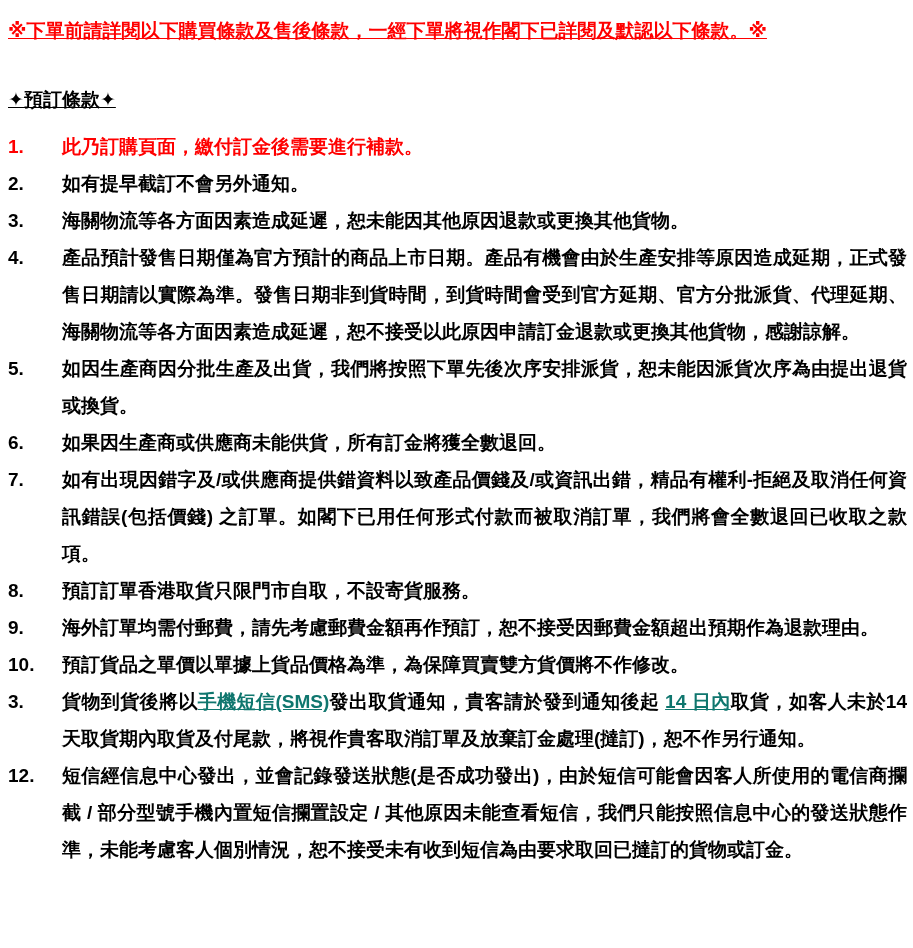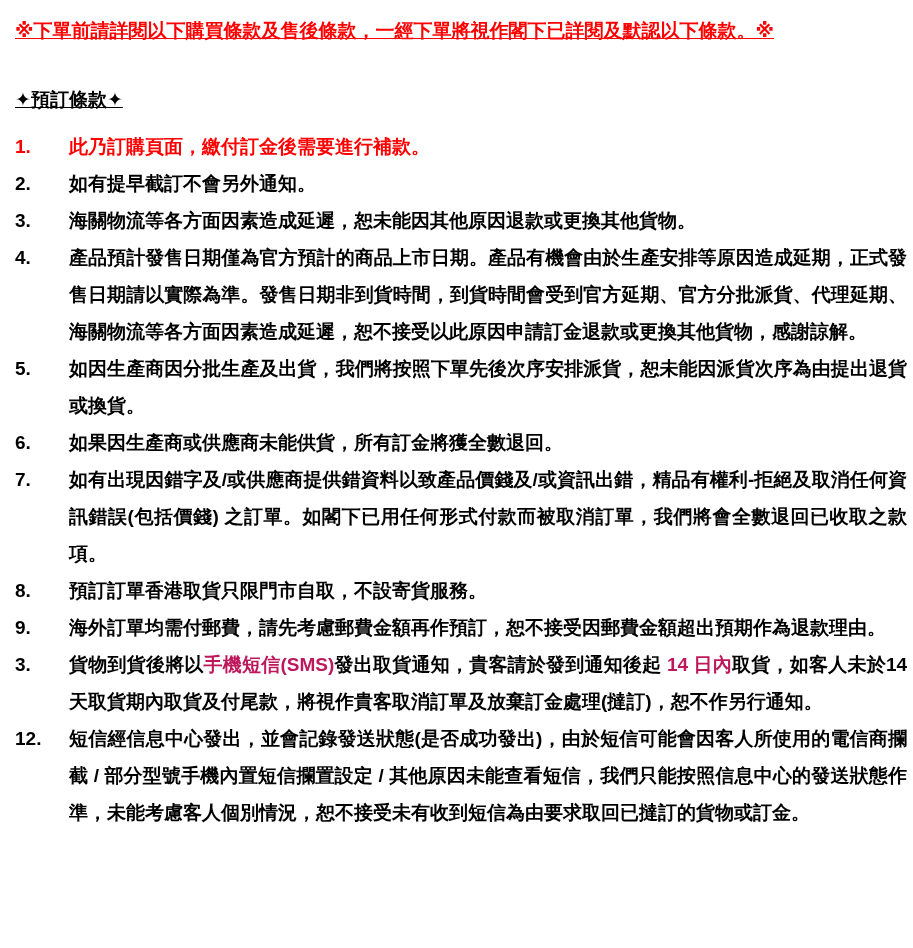--- a/index.html
+++ b/index.html
@@ -4,21 +4,21 @@
 <style>
   html, body {
     margin: 0;
     padding: 0;
     background: #ffffff;
   }
   .doc {
     width: 913px;
     min-height: 948px;
     box-sizing: border-box;
-    padding: 12px 6px 24px 15px;
+    padding: 12px 6px 24px 8px;
     font-family: "Liberation Sans", "DejaVu Sans", sans-serif;
     font-weight: bold;
     font-size: 19px;
     line-height: 37px;
     color: #000000;
   }
   .header {
     color: #ff0000;
     text-decoration: underline;
     margin-bottom: 14px;
@@ -44,21 +44,22 @@
     flex: 0 0 34px;
   }
   .body-text {
     flex: 1;
     text-align: justify;
     text-justify: inter-ideograph;
     margin-left: 20px;
   }
   .seg-plain { }
   .seg-red-underline {
-    color: #be185d;
+    color: #0f766e;
+    text-decoration: underline;
   }
   .seg-link {
     color: #0563c1;
     text-decoration: underline;
     cursor: pointer;
   }
 </style>
 </head>
 <body>
 
@@ -98,20 +99,24 @@
       </li>
       <li class="term-row">
         <span class="num">8.</span>
         <span class="body-text"><span class="seg-plain">預訂訂單香港取貨只限門市自取，不設寄貨服務。</span></span>
       </li>
       <li class="term-row">
         <span class="num">9.</span>
         <span class="body-text"><span class="seg-plain">海外訂單均需付郵費，請先考慮郵費金額再作預訂，恕不接受因郵費金額超出預期作為退款理由。</span></span>
       </li>
       <li class="term-row">
+        <span class="num">10.</span>
+        <span class="body-text"><span class="seg-plain">預訂貨品之單價以單據上貨品價格為準，為保障買賣雙方貨價將不作修改。</span></span>
+      </li>
+      <li class="term-row">
         <span class="num">3.</span>
         <span class="body-text"><span class="seg-plain">貨物到貨後將以</span><span class="seg-red-underline">手機短信(SMS)</span><span class="seg-plain">發出取貨通知，貴客請於發到通知後起 </span><span class="seg-red-underline">14 日內</span><span class="seg-plain">取貨，如客人未於14 天取貨期內取貨及付尾款，將視作貴客取消訂單及放棄訂金處理(撻訂)，恕不作另行通知。</span></span>
       </li>
       <li class="term-row">
         <span class="num">12.</span>
         <span class="body-text"><span class="seg-plain">短信經信息中心發出，並會記錄發送狀態(是否成功發出)，由於短信可能會因客人所使用的電信商攔截 / 部分型號手機內置短信攔置設定 / 其他原因未能查看短信，我們只能按照信息中心的發送狀態作準，未能考慮客人個別情況，恕不接受未有收到短信為由要求取回已撻訂的貨物或訂金。</span></span>
       </li>
     </ol>
 </div>
 

